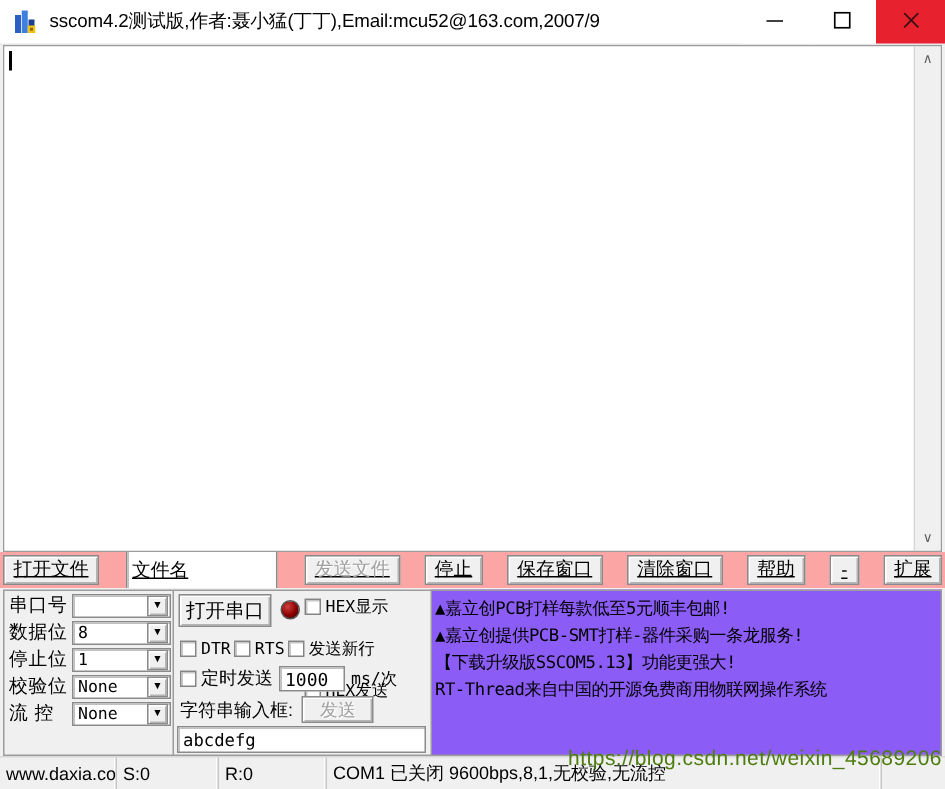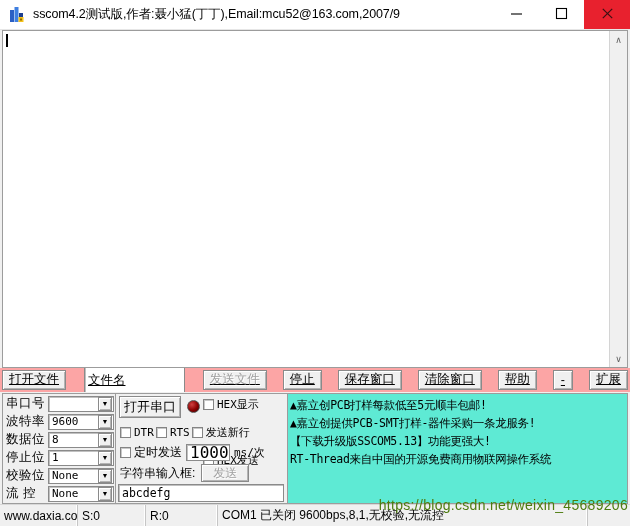--- a/index.html
+++ b/index.html
@@ -244,21 +244,21 @@
   }
   .timed-input {
     width: 44px; height: 17px;
     border: 1px solid #8a8a8a;
     background: #fff;
     box-shadow: inset 1px 1px 0 #c0c0c0;
     box-sizing: border-box;
     display: flex; align-items: center;
     padding-left: 3px;
     font-family: "DejaVu Sans Mono", "Liberation Mono", monospace;
-    font-size: 16px;
+    font-size: 12px;
     margin: 0 4px;
   }
   .strbox-row {
     position: absolute; left: 4px; top: 70px;
     display: flex; align-items: center;
   }
   .btn-send-small {
     width: 48px; height: 18px;
     border: 1px solid #8a8a8a;
     background: #f0f0f0;
@@ -281,21 +281,21 @@
     padding-left: 3px;
     font-family: "DejaVu Sans Mono", "Liberation Mono", monospace;
     font-size: 11.5px;
   }
 
   .col-right {
     flex: 1 1 auto;
     border: 1px solid #9c9c9c;
     border-left: none;
     box-sizing: border-box;
-    background: #5eead4;
+    background: #8b5cf6;
     padding: 2px 0 0 2px;
     overflow: hidden;
   }
   .ad-line {
     font-family: "DejaVu Sans Mono", "Liberation Mono", monospace;
     font-size: 11.5px;
     line-height: 18px;
     white-space: nowrap;
     color: #000;
     letter-spacing: -0.3px;
@@ -408,27 +408,20 @@
     <div class="col-left">
 
       <div class="param-row">
         <span class="param-label">串口号</span>
         <div class="combo">
           <span class="val"></span>
           <span class="arrowbox">▼</span>
         </div>
       </div>
 
-      <div class="param-row">
-        <span class="param-label">波特率</span>
-        <div class="combo">
-          <span class="val">9600</span>
-          <span class="arrowbox">▼</span>
-        </div>
-      </div>
 
       <div class="param-row">
         <span class="param-label">数据位</span>
         <div class="combo">
           <span class="val">8</span>
           <span class="arrowbox">▼</span>
         </div>
       </div>
 
       <div class="param-row">

